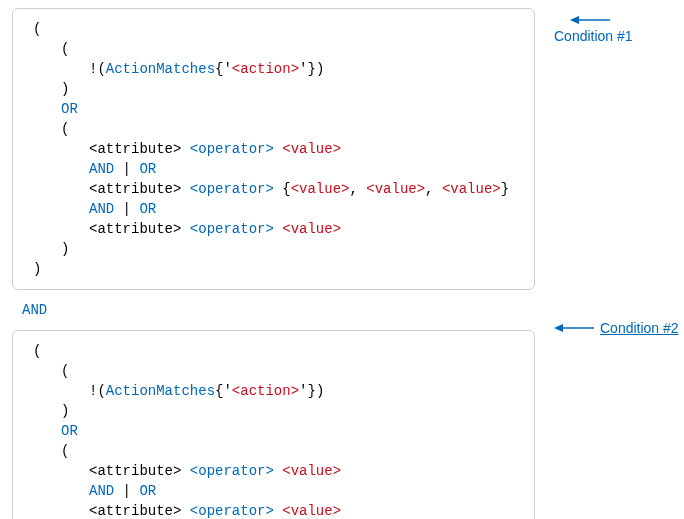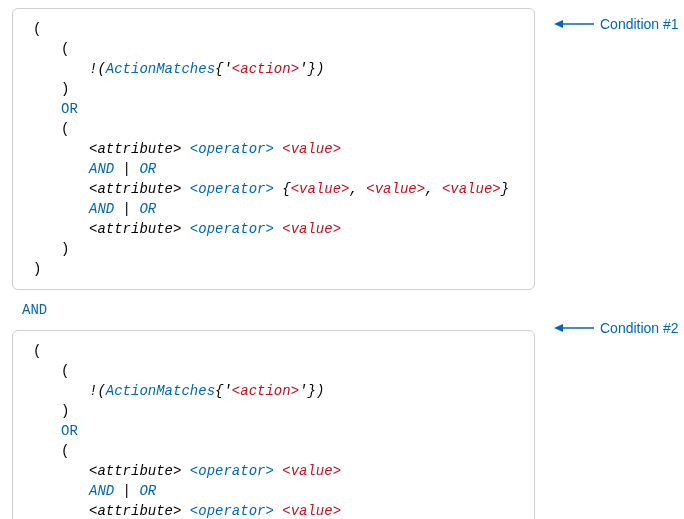--- a/index.html
+++ b/index.html
@@ -40,21 +40,21 @@
   .annot svg {
     flex: 0 0 auto;
     margin-right: 6px;
   }
   .c-blue  { color: #0067b8; }
   .c-green { color: #000000; }
   .c-red   { color: #c50f1f; }
   .c-black { color: #000; }
   .line { white-space: pre; }
   .ind1 { padding-left: 28px; }
-  .ind2 { padding-left: 56px; font-style: italic; }
+  .ind2 { padding-left: 56px; }
 </style>
 </head>
 <body>
 
 <div class="canvas">
 
   <div class="box">
     <div class="line"><span class="c-black">(</span></div>
     <div class="line ind1"><span class="c-black">(</span></div>
     <div class="line ind2"><span class="c-black">!</span><span class="c-black">(</span><span class="c-blue">ActionMatches</span><span class="c-black">{</span><span class="c-black">'</span><span class="c-red">&lt;action&gt;</span><span class="c-black">'</span><span class="c-black">}</span><span class="c-black">)</span></div>
@@ -78,28 +78,28 @@
     <div class="line ind2"><span class="c-black">!</span><span class="c-black">(</span><span class="c-blue">ActionMatches</span><span class="c-black">{</span><span class="c-black">'</span><span class="c-red">&lt;action&gt;</span><span class="c-black">'</span><span class="c-black">}</span><span class="c-black">)</span></div>
     <div class="line ind1"><span class="c-black">)</span></div>
     <div class="line ind1"><span class="c-blue">OR</span></div>
     <div class="line ind1"><span class="c-black">(</span></div>
     <div class="line ind2"><span class="c-green">&lt;attribute&gt;</span> <span class="c-blue">&lt;operator&gt;</span> <span class="c-red">&lt;value&gt;</span></div>
     <div class="line ind2"><span class="c-blue">AND</span><span class="c-black"> | </span><span class="c-blue">OR</span></div>
     <div class="line ind2"><span class="c-green">&lt;attribute&gt;</span> <span class="c-blue">&lt;operator&gt;</span> <span class="c-red">&lt;value&gt;</span></div>
 
   </div>
 
-  <div class="annot" style="top:14px; left:554px;">
+  <div class="annot" style="top:14px; left:554px;flex-direction:column;">
     <svg width="40" height="12" viewBox="0 0 40 12">
       <line x1="40" y1="6" x2="6" y2="6" stroke="#0067b8" stroke-width="1.5"></line>
       <polygon points="0,6 9,2 9,10" fill="#0067b8"></polygon>
     </svg>
     <span>Condition #1</span>
   </div>
-  <div class="annot" style="top:318px; left:554px;">
+  <div class="annot" style="top:318px; left:554px;text-decoration:underline;">
     <svg width="40" height="12" viewBox="0 0 40 12">
       <line x1="40" y1="6" x2="6" y2="6" stroke="#0067b8" stroke-width="1.5"></line>
       <polygon points="0,6 9,2 9,10" fill="#0067b8"></polygon>
     </svg>
     <span>Condition #2</span>
   </div>
 
 </div>
 
 </body></html>

